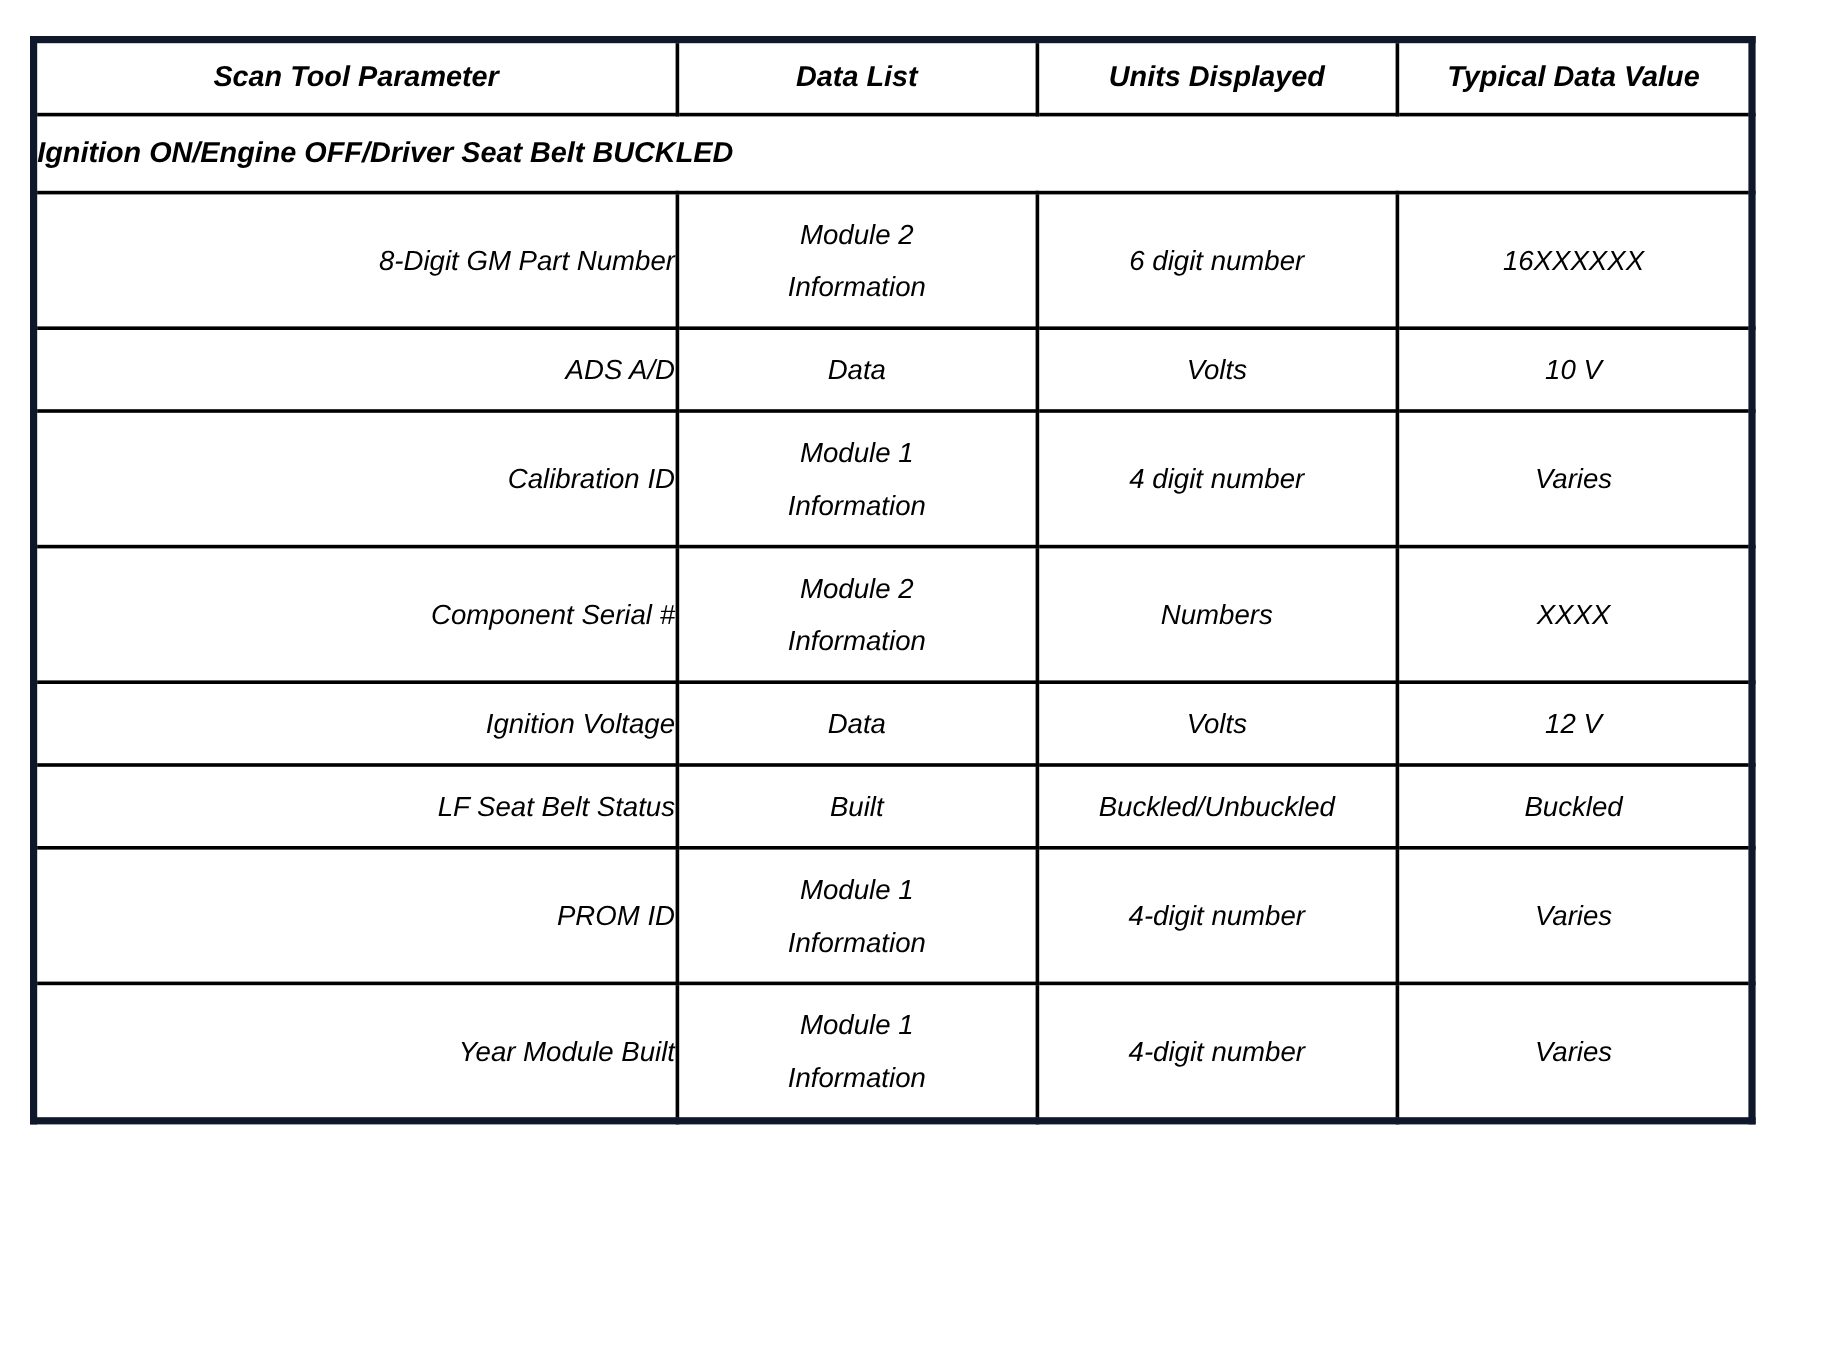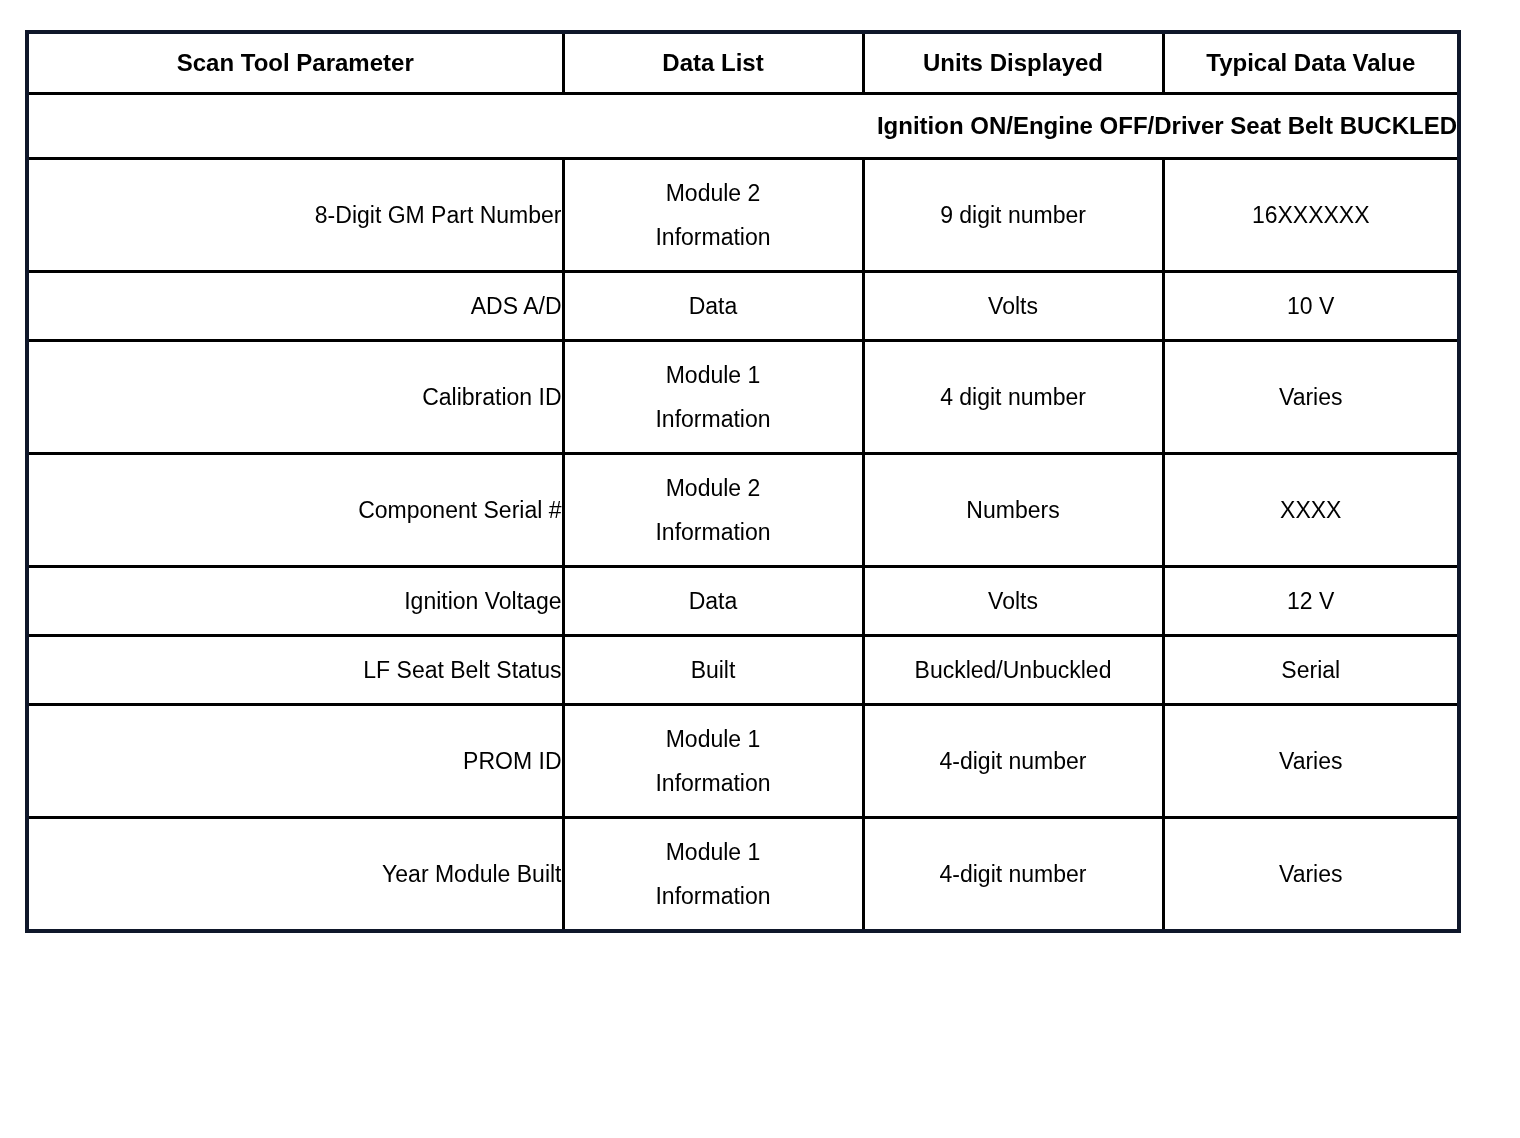--- a/index.html
+++ b/index.html
@@ -13,40 +13,41 @@
   }
   .table-wrap {
     position: absolute;
     left: 25px;
     top: 30px;
   }
   table.scan-table {
     border-collapse: collapse;
     table-layout: fixed;
     width: 1432px;
-    border: 4px solid #0f172a;
+    border: 6px solid #0f172a;
+    font-style: italic;
   }
   .scan-table th,
   .scan-table td {
     border: 3px solid #000000;
     vertical-align: middle;
     overflow: hidden;
     padding: 0;
   }
   .scan-table th {
     height: 58px;
     font-size: 24px;
     font-weight: bold;
     text-align: center;
   }
   tr.section-row td {
     height: 62px;
     font-size: 24px;
     font-weight: bold;
-    text-align: right;
+    text-align: left;
   }
   tr.row-tall td  { height: 110px; }
   tr.row-short td { height: 66px; }
   tr.thick-top td { border-top: 6px solid #000000; }
   td.cell-param {
     text-align: right;
     padding-left: 18px;
     font-size: 23px;
   }
   td.cell-center {
@@ -79,21 +80,21 @@
     </thead>
     <tbody>
       <tr class="section-row">
         <td colspan="4">Ignition ON/Engine OFF/Driver Seat Belt BUCKLED</td>
       </tr>
 
     <tr class="row-tall">
           <td class="cell-param">8-Digit GM Part Number</td>
           <td class="cell-center cell-datalist">Module 2
 Information</td>
-          <td class="cell-center">9 digit number</td>
+          <td class="cell-center">6 digit number</td>
           <td class="cell-center">16XXXXXX</td>
         </tr>
         <tr class="row-short">
           <td class="cell-param">ADS A/D</td>
           <td class="cell-center cell-datalist">Data</td>
           <td class="cell-center">Volts</td>
           <td class="cell-center">10 V</td>
         </tr>
         <tr class="row-tall">
           <td class="cell-param">Calibration ID</td>
@@ -112,21 +113,21 @@
         <tr class="row-short">
           <td class="cell-param">Ignition Voltage</td>
           <td class="cell-center cell-datalist">Data</td>
           <td class="cell-center">Volts</td>
           <td class="cell-center">12 V</td>
         </tr>
         <tr class="row-short">
           <td class="cell-param">LF Seat Belt Status</td>
           <td class="cell-center cell-datalist">Built</td>
           <td class="cell-center">Buckled/Unbuckled</td>
-          <td class="cell-center">Serial</td>
+          <td class="cell-center">Buckled</td>
         </tr>
         <tr class="row-tall">
           <td class="cell-param">PROM ID</td>
           <td class="cell-center cell-datalist">Module 1
 Information</td>
           <td class="cell-center">4-digit number</td>
           <td class="cell-center">Varies</td>
         </tr>
         <tr class="row-tall">
           <td class="cell-param">Year Module Built</td>

